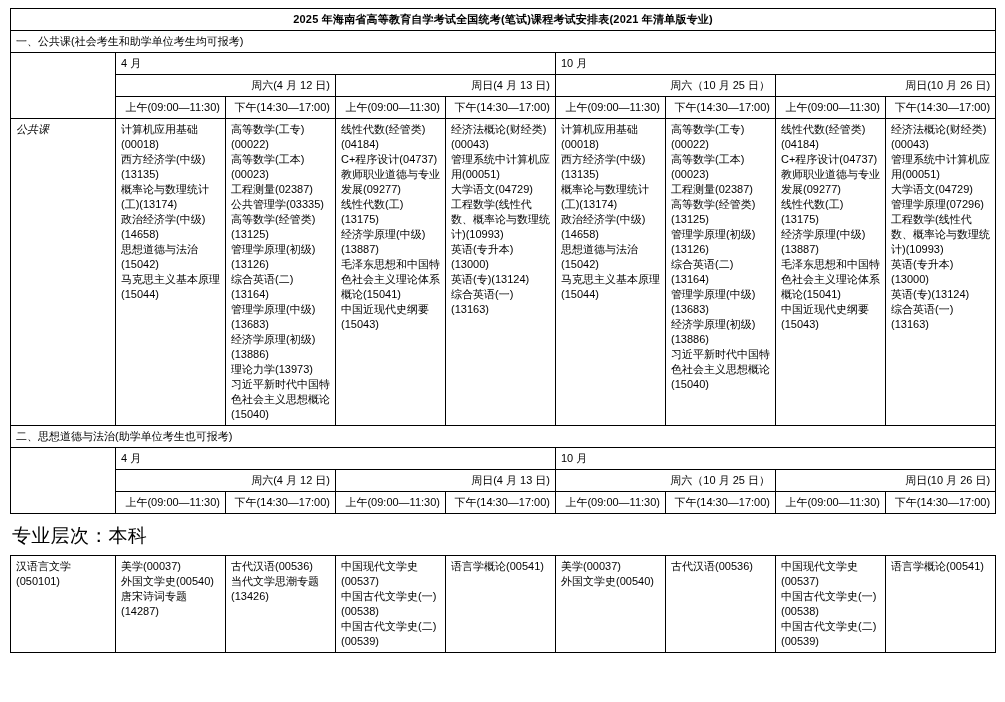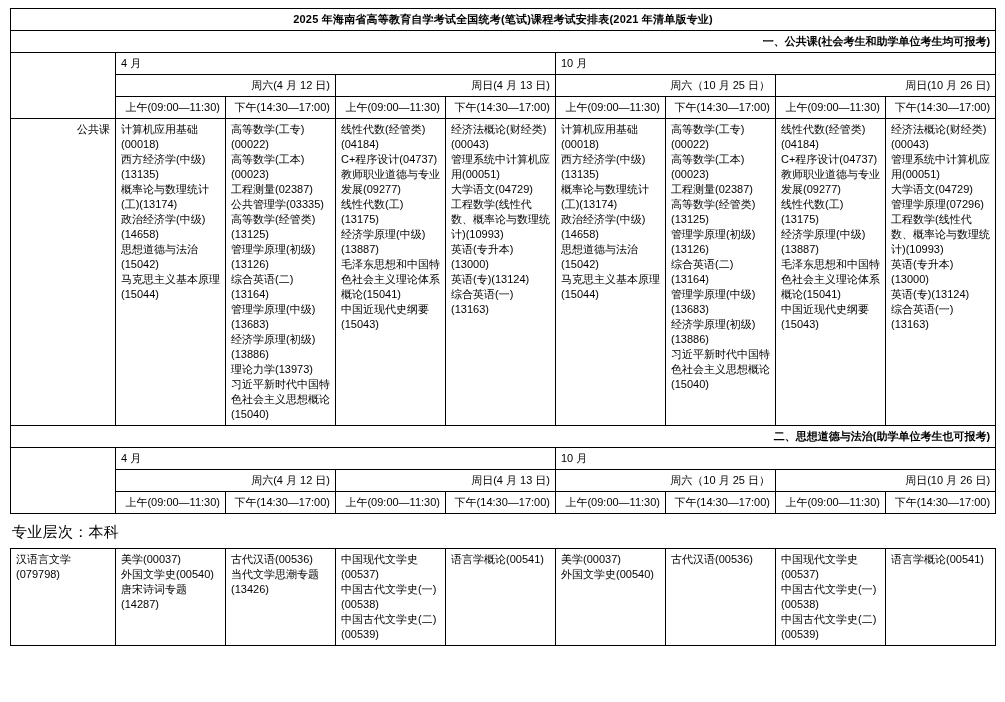--- a/index.html
+++ b/index.html
@@ -33,56 +33,57 @@
   }
   td.title {
     text-align: center;
     font-size: 17px;
     font-weight: bold;
     padding: 8px 4px 9px 4px;
     line-height: 20px;
     letter-spacing: 0.2px;
   }
   td.section {
-    text-align: right;
+    text-align: left;
     font-size: 14px;
-    font-weight: bold;
+    font-weight: normal;
     padding: 7px 4px;
   }
   td.ctr {
     text-align: right;
     vertical-align: middle;
     font-size: 11.5px;
     padding: 5px 2px;
   }
   td.month {
     text-align: left;
     vertical-align: middle;
     font-size: 11.5px;
     padding: 6px 2px;
   }
   td.rowlabel {
-    text-align: right;
+    text-align: left;
     vertical-align: middle;
     font-size: 11.5px;
     padding-left: 8px;
+    font-style: italic;
   }
   td.cell {
     font-size: 10.5px;
     line-height: 15.5px;
     padding: 6px 5px 8px 7px;
     margin-left: 11px;
   }
   td.cell2 {
     font-size: 10.5px;
     line-height: 16px;
     padding: 7px 5px 8px 7px;
   }
   .major-level {
-    font-size: 15px;
+    font-size: 19px;
     padding: 9px 0 6px 2px;
     letter-spacing: 0.3px;
   }
   td.blank { }
 </style>
 </head>
 <body>
 
 <div class="page">
 
@@ -227,21 +228,21 @@
       <col style="width:110px">
       <col style="width:110px">
       <col style="width:110px">
       <col style="width:110px">
       <col style="width:110px">
       <col style="width:110px">
     </colgroup>
     <tbody>
         <tr>
       <td class="cell2" style="white-space: pre-line;">汉语言文学
-(079798)</td>
+(050101)</td>
       <td class="cell2" style="white-space: pre-line;">美学(00037)
 外国文学史(00540)
 唐宋诗词专题(14287)</td>
       <td class="cell2" style="white-space: pre-line;">古代汉语(00536)
 当代文学思潮专题(13426)</td>
       <td class="cell2" style="white-space: pre-line;">中国现代文学史(00537)
 中国古代文学史(一)(00538)
 中国古代文学史(二)(00539)</td>
       <td class="cell2" style="white-space: pre-line;">语言学概论(00541)</td>
       <td class="cell2" style="white-space: pre-line;">美学(00037)

